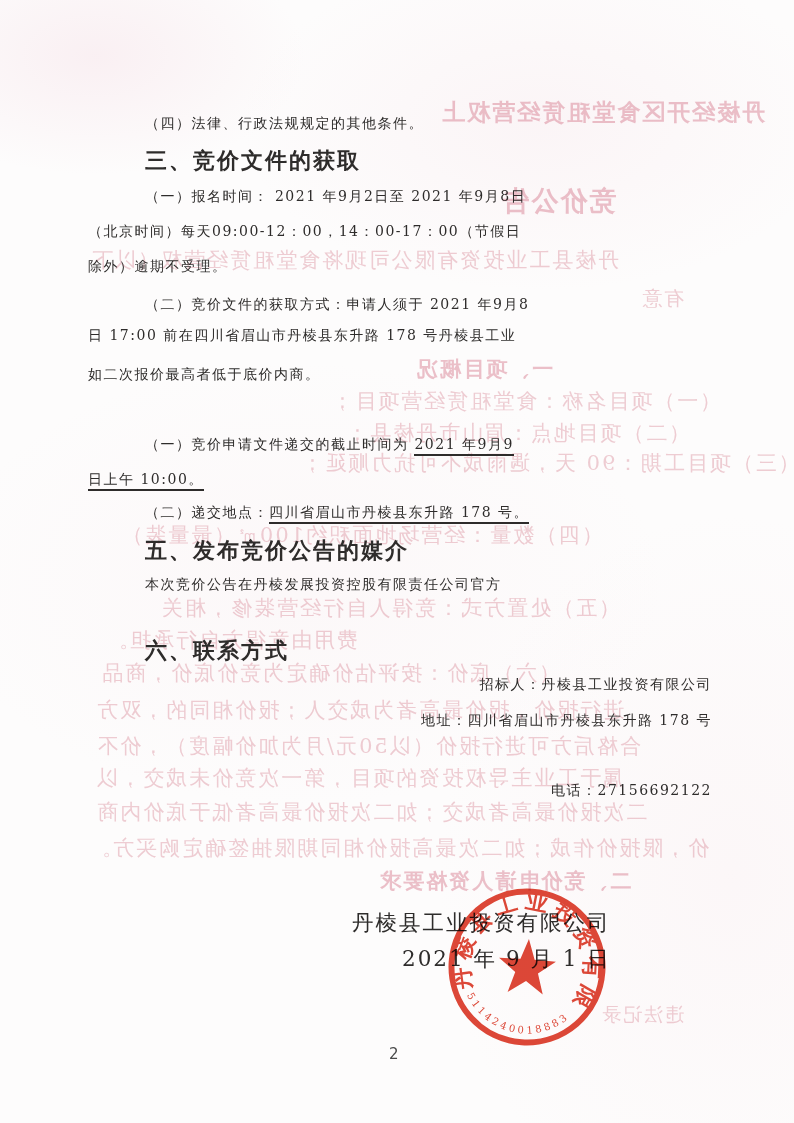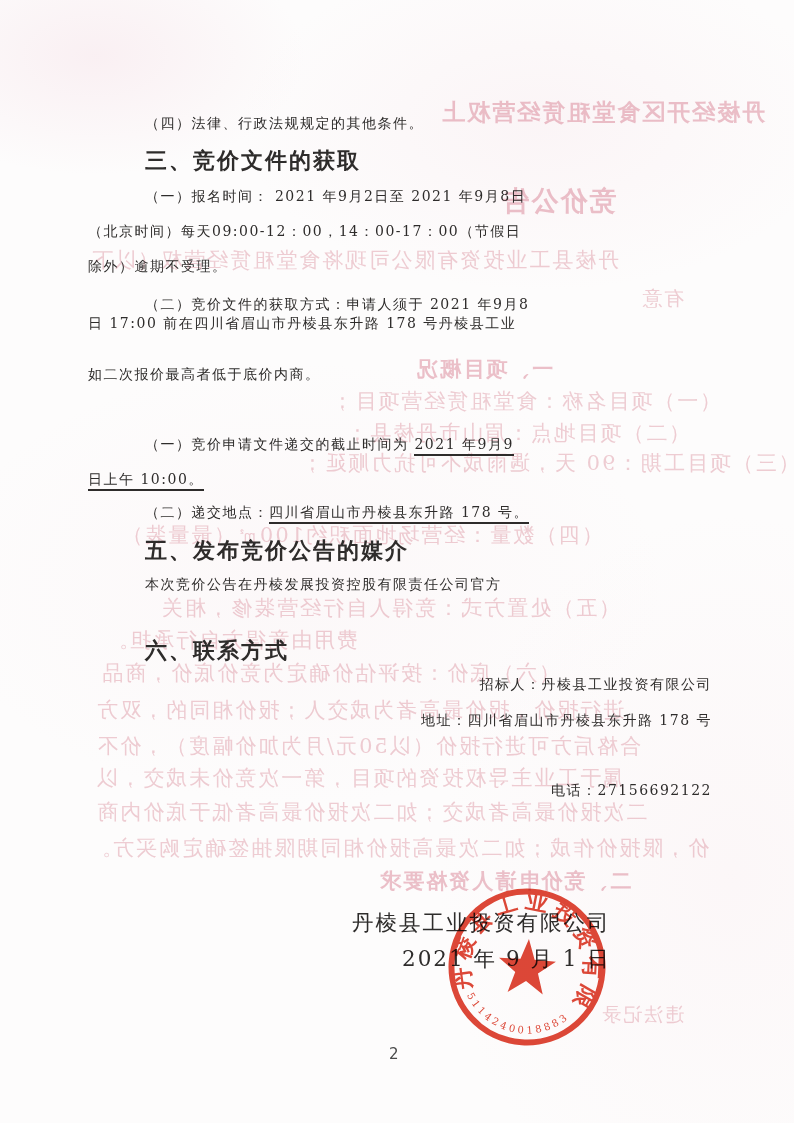--- a/index.html
+++ b/index.html
@@ -84,21 +84,21 @@
 
     <div class="line indent" style="top:108px">（四）法律、行政法规规定的其他条件。</div>
 
     <div class="line indent heading" style="top:145px">三、竞价文件的获取</div>
 
     <div class="line indent" style="top:181px">（一）报名时间： 2021 年9月2日至 2021 年9月8日</div>
     <div class="line" style="top:216px">（北京时间）每天09:00-12：00，14：00-17：00（节假日</div>
     <div class="line" style="top:251px">除外）逾期不受理。</div>
 
     <div class="line indent" style="top:289px">（二）竞价文件的获取方式：申请人须于 2021 年9月8</div>
-    <div class="line" style="top:308px">日 17:00 前在四川省眉山市丹棱县东升路 178 号丹棱县工业</div>
+    <div class="line" style="top:320px">日 17:00 前在四川省眉山市丹棱县东升路 178 号丹棱县工业</div>
     <div class="line" style="top:359px">如二次报价最高者低于底价内商。</div>
 
 
     <div class="line indent" style="top:429px">
       <span>（一）竞价申请文件递交的截止时间为 </span><span class="u">2021 年9月9</span>
     </div>
     <div class="line" style="top:464px">
       <span class="u">日上午 10:00。</span>
     </div>
 

